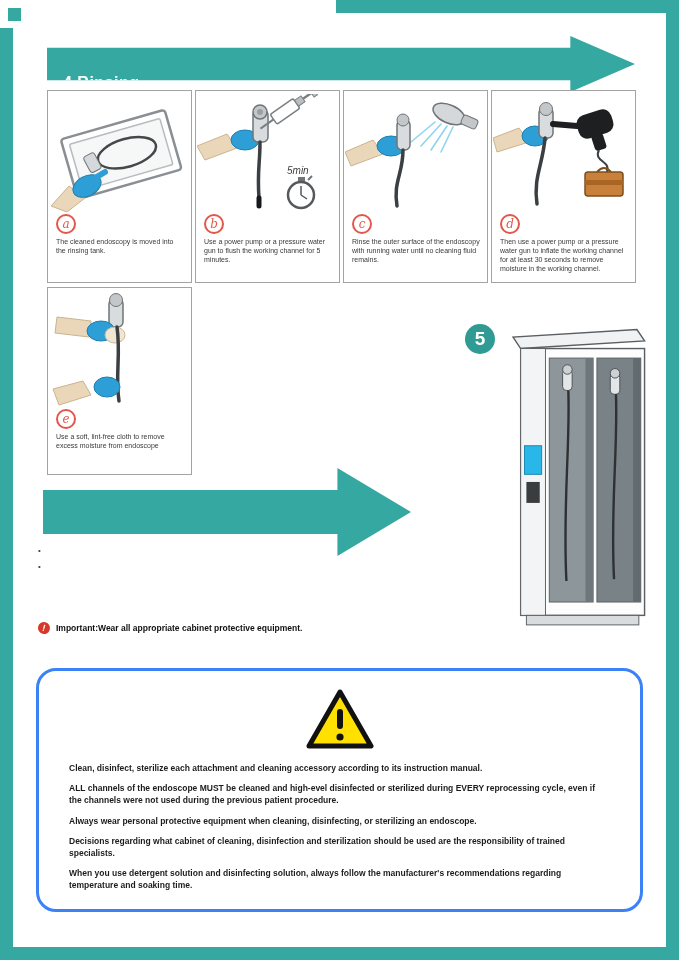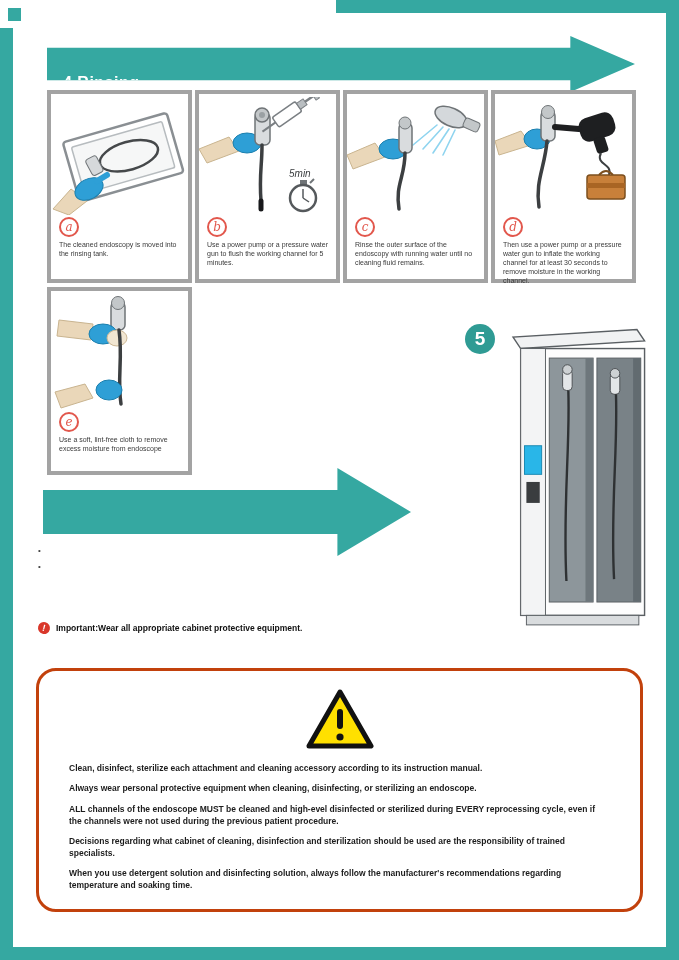--- a/index.html
+++ b/index.html
@@ -15,21 +15,21 @@
   .frame-corner{ left:8px; top:8px; width:13px; height:13px; }
 
   
   .banner { position:absolute; background:#35a8a1; display:flex; align-items:flex-end; color:#fff; font-weight:bold; letter-spacing:.5px; }
   .banner-rinsing { left:47px; top:36px; width:588px; height:56px; padding-left:16px; font-size:16px;
     clip-path: polygon(0 21%, 89% 21%, 89% 0, 100% 50%, 89% 100%, 89% 79%, 0 79%); }
   .banner-sterilizing { left:43px; top:468px; width:368px; height:88px; padding-left:10px; font-size:17px;
     clip-path: polygon(0 25%, 80% 25%, 80% 0, 100% 50%, 80% 100%, 80% 75%, 0 75%); }
 
   
-  .panel { position:absolute; width:145px; border:4px solid #a3a3a3; background:#fff; }
+  .panel { position:absolute; width:145px; border:1px solid #a3a3a3; background:#fff; }
   .panel-a { left:47px;  top:90px; height:193px; }
   .panel-b { left:195px; top:90px; height:193px; }
   .panel-c { left:343px; top:90px; height:193px; }
   .panel-d { left:491px; top:90px; height:193px; }
   .panel-e { left:47px;  top:287px; height:188px; }
   .panel svg.illus { display:block; margin:3px auto 0; }
   .step-circle { width:20px; height:20px; border:2px solid #e2574c; border-radius:50%;
     color:#e2574c; font:italic 12px "DejaVu Serif", serif; display:flex; align-items:center;
     justify-content:center; margin:2px 0 3px 8px; }
   .caption { font-size:7px; line-height:1.3; color:#3a3a3a; padding:0 7px 4px 8px; }
@@ -48,21 +48,21 @@
 
   
   .important { position:absolute; left:38px; top:622px; display:flex; align-items:center; gap:6px; }
   .imp-icon { width:12px; height:12px; background:#d9372a; border-radius:50%; color:#fff;
     font-size:9px; font-weight:bold; display:flex; align-items:center; justify-content:center;
     transform:rotate(14deg); }
   .imp-text { font-size:8.5px; font-weight:bold; color:#111; }
 
   
   .warnbox { position:absolute; left:36px; top:668px; width:607px; height:244px;
-    border:3px solid #c2410c; border-radius:20px; background:#fff; }
+    border:3px solid #3b82f6; border-radius:20px; background:#fff; }
   .warnbox svg.tri { display:block; margin:16px auto 12px; }
   .warn-texts { padding:0 30px; }
   .warn-texts p { font-size:8.5px; font-weight:bold; color:#1c1c1c; line-height:1.4; margin-bottom:8.5px; }
 </style>
 </head>
 <body>
 
 <div class="page">
 
   <div class="frame frame-left"></div>
@@ -237,20 +237,20 @@
   </div>
 
   <div class="warnbox">
     <svg class="tri" width="70" height="64" viewBox="0 0 70 64">
       <path d="M35,5 L66,59 L4,59 Z" fill="#ffe000" stroke="#111" stroke-width="5" stroke-linejoin="round"></path>
       <rect x="32" y="22" width="6" height="20" rx="3" fill="#111"></rect>
       <circle cx="35" cy="50" r="3.6" fill="#111"></circle>
     </svg>
     <div class="warn-texts">
       <p>Clean, disinfect, sterilize each attachment and cleaning accessory according to its instruction manual.</p>
+      <p>ALL channels of the endoscope MUST be cleaned and high-evel disinfected or sterilized during EVERY reprocessing cycle, even if the channels were not used during the previous patient procedure.</p>
       <p>Always wear personal protective equipment when cleaning, disinfecting, or sterilizing an endoscope.</p>
-      <p>ALL channels of the endoscope MUST be cleaned and high-evel disinfected or sterilized during EVERY reprocessing cycle, even if the channels were not used during the previous patient procedure.</p>
       <p>Decisions regarding what cabinet of cleaning, disinfection and sterilization should be used are the responsibility of trained specialists.</p>
       <p>When you use detergent solution and disinfecting solution, always follow the manufacturer's recommendations regarding temperature and soaking time.</p>
     </div>
   </div>
 
 </div>
 
 </body></html>

